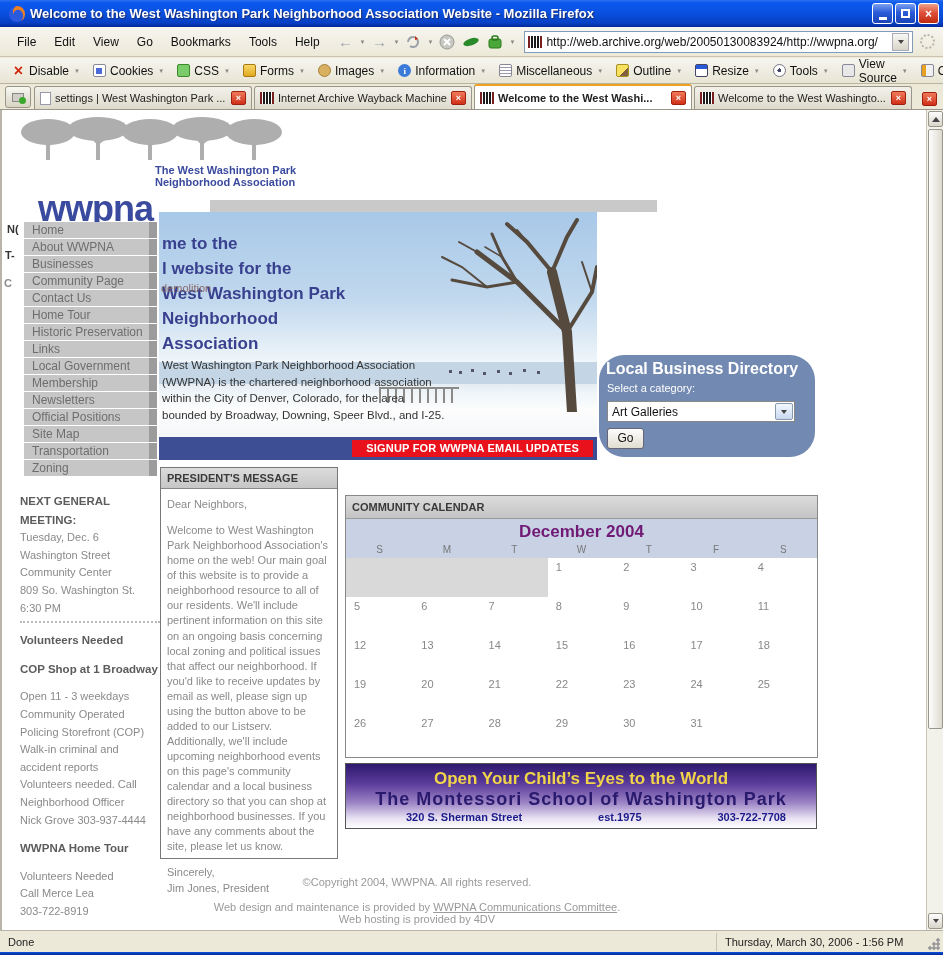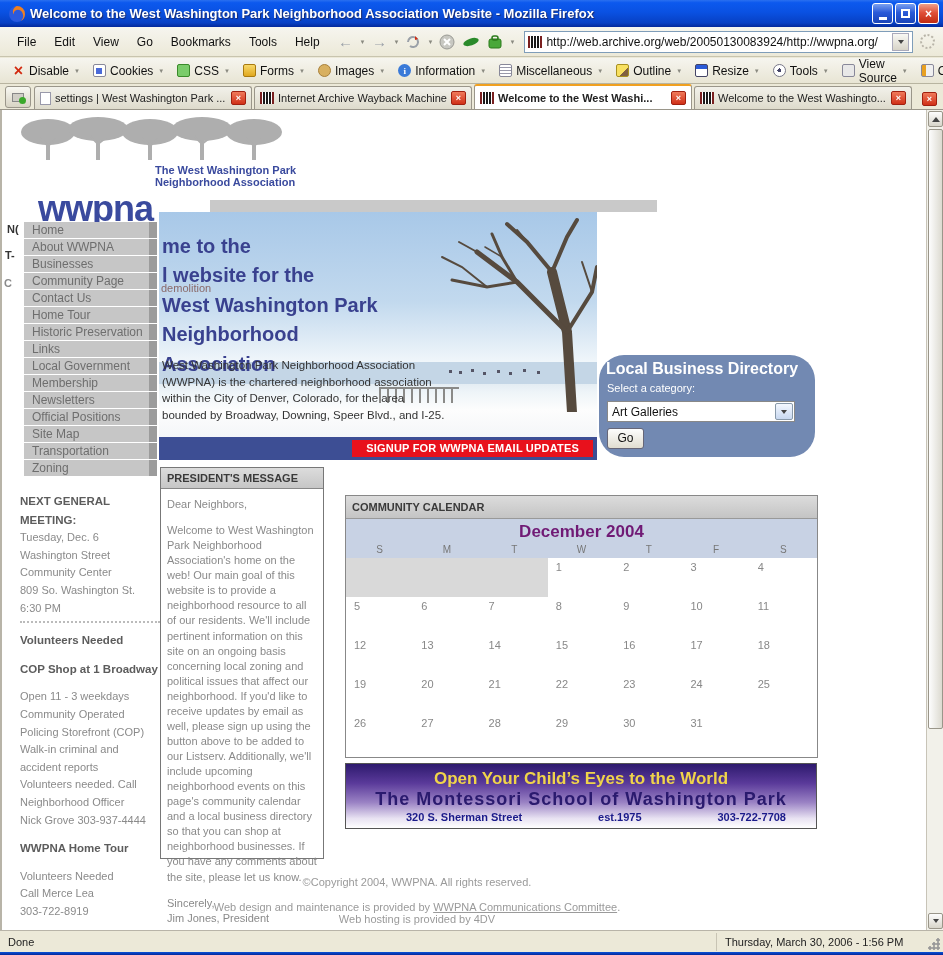--- a/index.html
+++ b/index.html
@@ -109,21 +109,21 @@
   
   .hero { position:absolute; left:157px; top:90px; width:438px; height:260px; }
   .hero-photo { position:absolute; left:0; top:12px; width:438px; height:225px; overflow:hidden;
     background:linear-gradient(180deg,#a8c8e8 0%,#c2d9ee 40%,#e8f1f8 62%,#f6fafc 70%,#dde8f0 74%,#eef4f8 80%,#fdfdfd 88%,#f4f6f8 100%); }
   .hero-photo .lake { position:absolute; left:0; top:150px; width:438px; height:22px; background:#c4d6e6; }
   .hero-photo .geese { position:absolute; left:290px; top:158px; width:3px; height:3px; background:#556;
     box-shadow:10px 1px #556, 22px -1px #556, 34px 2px #556, 48px 0 #556, 60px 2px #556, 74px -1px #556, 88px 1px #556; }
   .hero-photo .fence { position:absolute; left:220px; top:175px; width:80px; height:16px;
     border-top:2px solid #8a8a88;
     background:repeating-linear-gradient(90deg,#8a8a88 0 2px,transparent 2px 8px); }
-  .hero-head { position:absolute; left:3px; top:20px; font-size:20px; font-weight:bold; color:#39418f;
+  .hero-head { position:absolute; left:3px; top:20px; font-size:17px; font-weight:bold; color:#39418f;
     line-height:1.47; }
   .hero-frag { position:absolute; left:2px; top:70px; font-size:11px; color:#8a6a6a;text-align:right; }
   .hero-para { position:absolute; left:3px; top:145px; width:286px; font-size:11.5px; color:#333; line-height:1.45; }
   .signup-bar { position:absolute; left:0; top:237px; width:438px; height:23px; background:#3d4e94; }
   .signup-btn { position:absolute; right:4px; top:3px; height:17px; background:#e8111c; color:#fff;
     font-size:11px; font-weight:bold; line-height:17px; padding:0 14px; letter-spacing:.2px; }
 
   
   .news { position:absolute; left:597px; top:102px; width:216px; height:143px; background:#36488e; }
   .news-title { color:#fff; font-size:16px; font-weight:bold; padding:7px 0 0 8px; }
@@ -135,21 +135,21 @@
   .dir-select { position:absolute; left:8px; top:46px; width:188px; height:21px; background:#fff;
     border:1px solid #888; display:flex; align-items:center; }
   .dir-select .sel-text { flex:1; font-size:12px; color:#111; padding-left:4px; }
   .sel-btn { width:18px; height:17px; margin-right:1px; background:linear-gradient(#f4f8ff,#c8d8f0);
     border:1px solid #89a; border-radius:2px; display:flex; align-items:center; justify-content:center; }
   .go-btn { position:absolute; left:8px; top:73px; width:37px; height:21px;
     background:linear-gradient(#fdfdfd,#e0ddd0); border:1px solid #667; border-radius:3px;
     font-size:12px; color:#111; text-align:center; line-height:19px; }
 
   
-  .pres { position:absolute; left:158px; top:357px; width:164px; height:392px; border:1px solid #777;
+  .pres { position:absolute; left:158px; top:357px; width:178px; height:392px; border:1px solid #777;
     background:#fff; }
   .pres-head { height:21px; background:linear-gradient(#dcdcdc,#c6c6c6); border-bottom:1px solid #888;
     font-size:11px; font-weight:bold; color:#3a3a3a; line-height:21px; padding-left:6px; }
   .pres-body { padding:8px 6px; font-size:11px; color:#8a8a8a; line-height:1.37; }
   .pres-body p { margin-bottom:11px; }
 
   
   .cal { position:absolute; left:343px; top:385px; width:473px; border:1px solid #888; background:#fff; }
   .cal-head { height:23px; background:linear-gradient(#dcdcdc,#c4c4c4); border-bottom:1px solid #999;
     font-size:11px; font-weight:bold; color:#3a3a3a; line-height:23px; padding-left:6px; }

